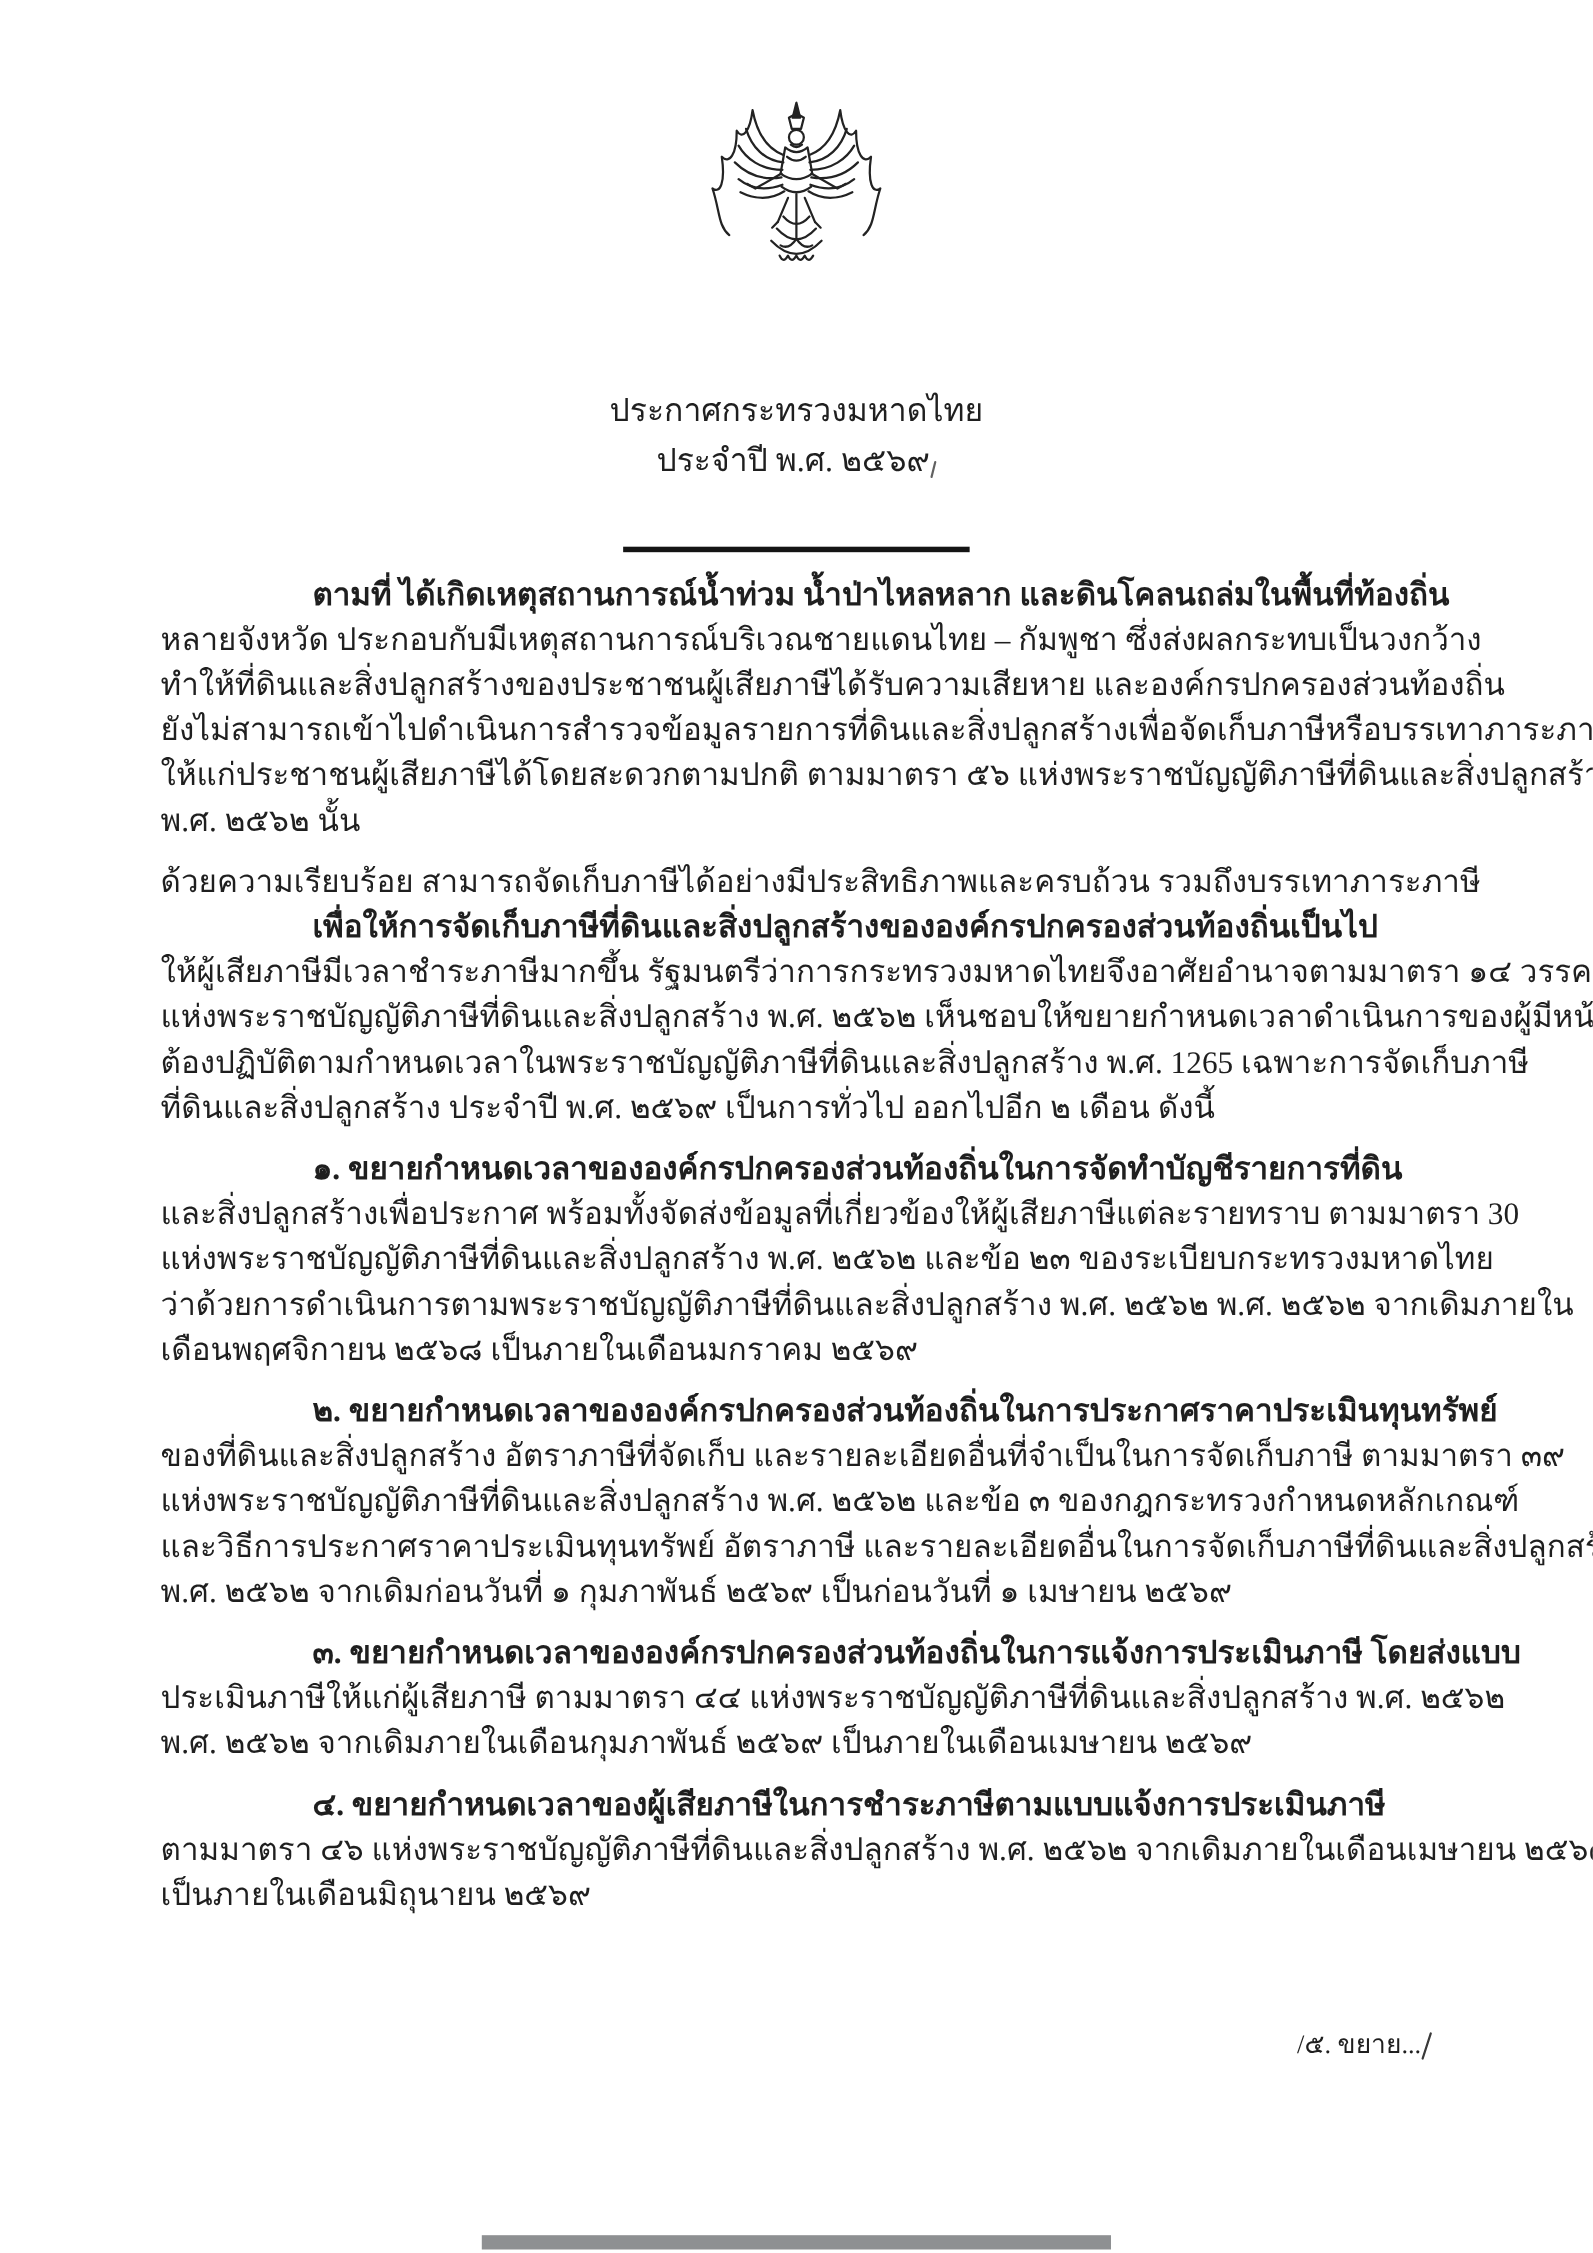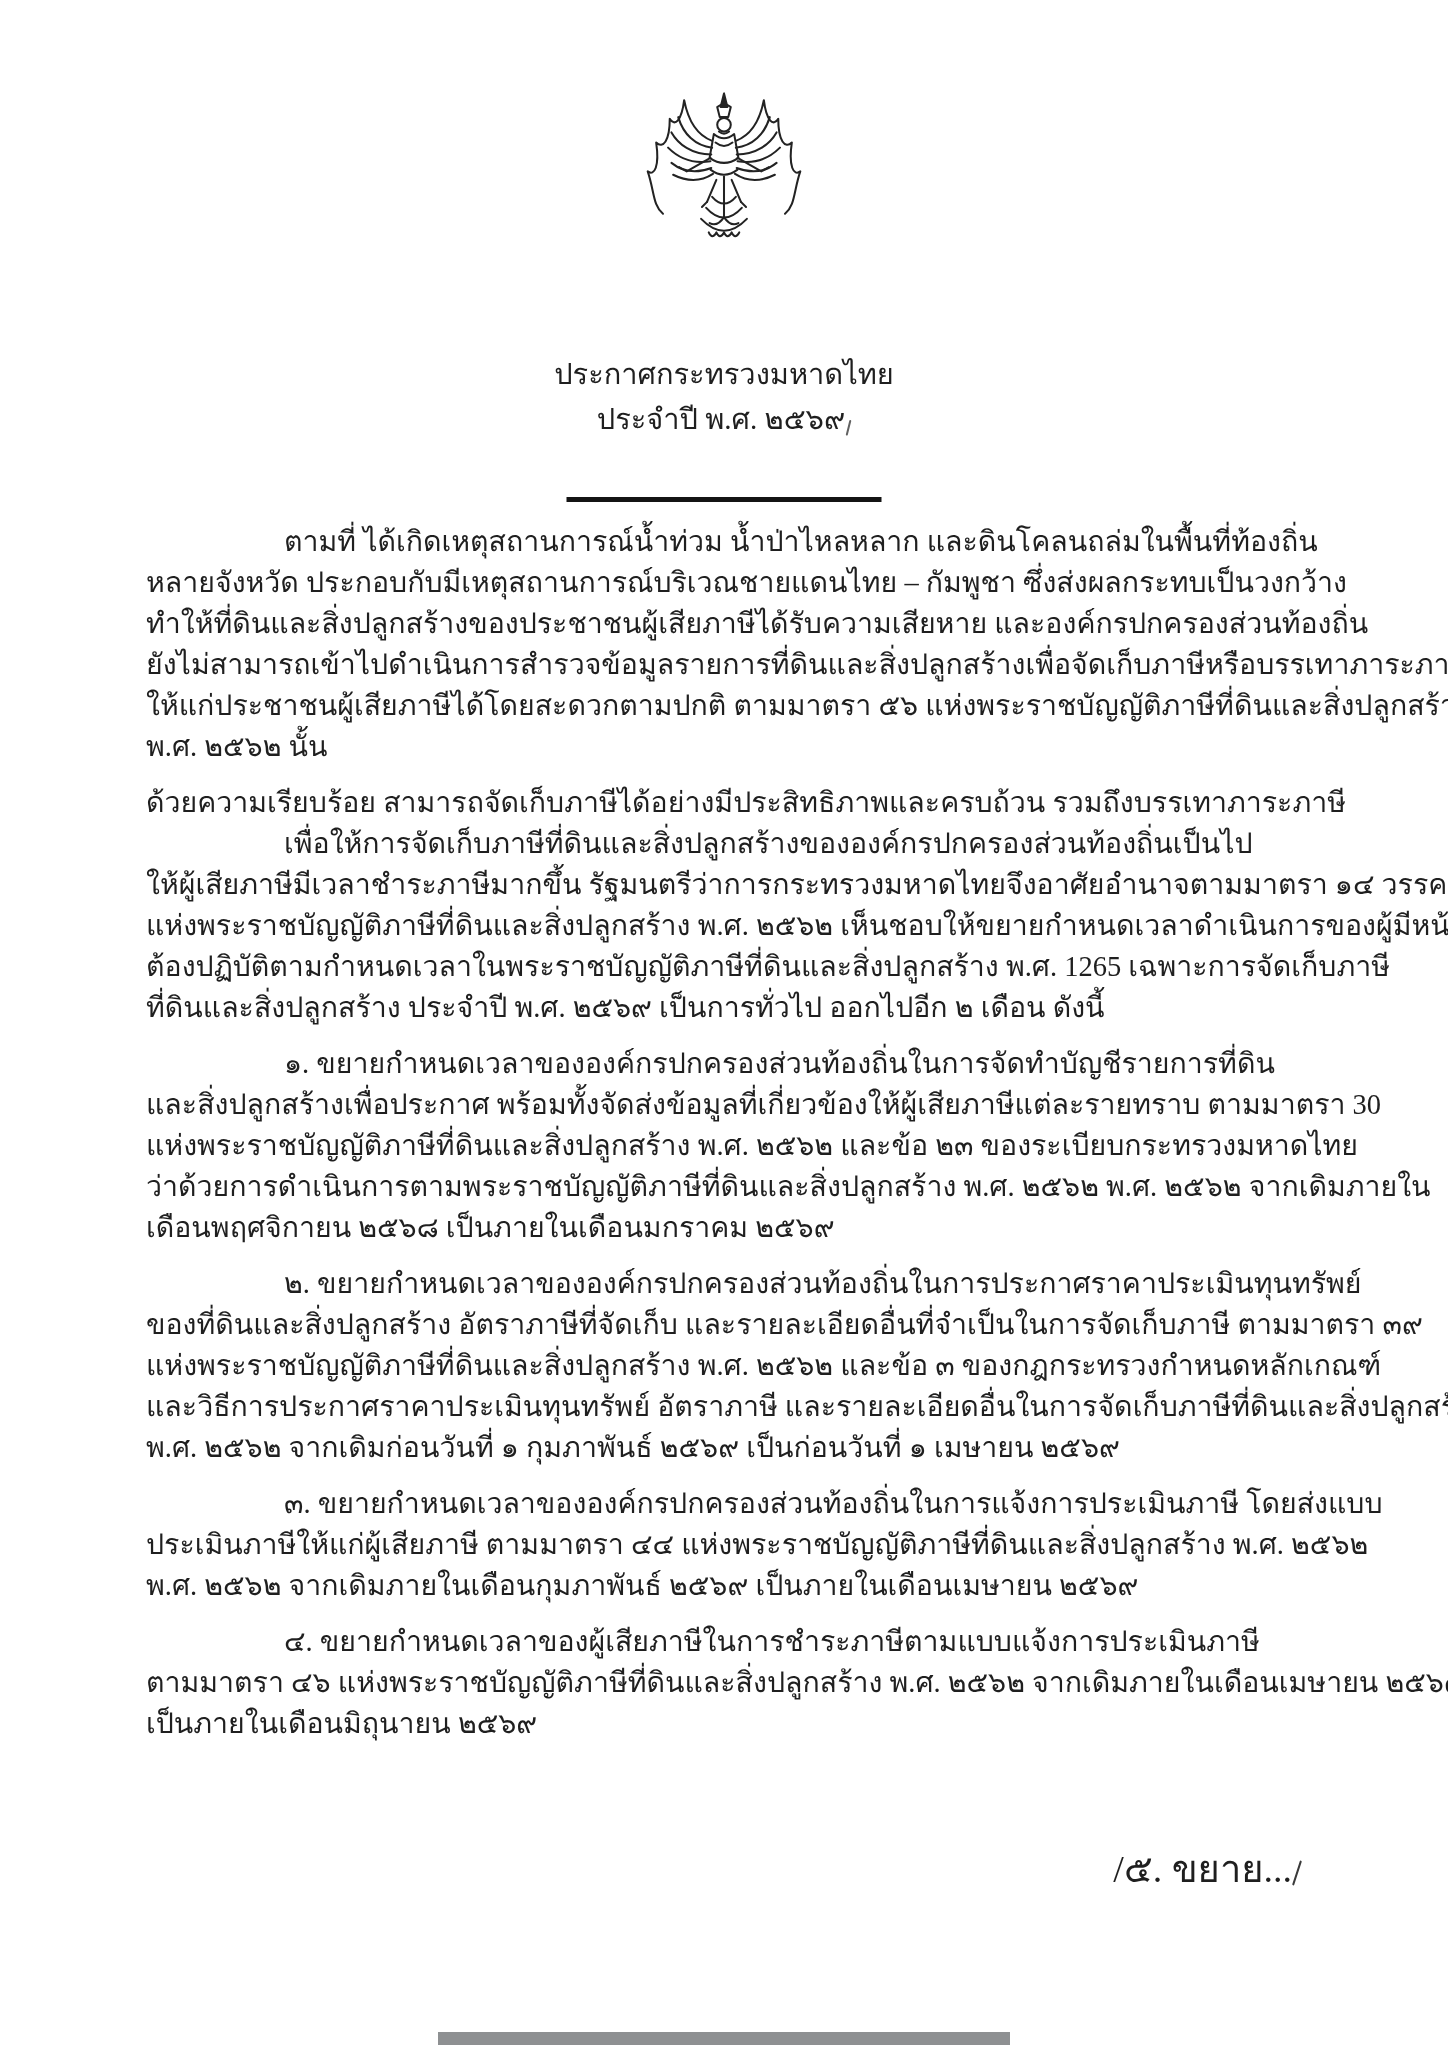--- a/index.html
+++ b/index.html
@@ -27,24 +27,24 @@
     transform:translateX(-50%);
     width:315px;height:5px;background:#141414;
   }
   .doc-body{
     position:absolute;top:521px;left:146px;right:134px;
     font-size:28.5px;line-height:41px;
     text-align:left;
   }
   .para{margin:0 0 15px 0;}
   .line{white-space:nowrap;}
-  .line.indent{padding-left:138px;}
+  .line.indent{padding-left:138px;font-weight:bold;}
   .footer{
     position:absolute;top:1838px;right:150px;
-    font-size:38px;white-space:nowrap;
+    font-size:24px;white-space:nowrap;
   }
   .pen-mark{
     display:inline-block;width:2px;height:26px;background:#3a3a3a;
     transform:rotate(18deg);vertical-align:middle;margin-left:4px;
     border-radius:2px;
   }
   .pen-mark.small{height:16px;transform:rotate(14deg) translateY(6px);opacity:.8;}
   .scan-bar{
     position:absolute;bottom:3px;left:438px;
     width:572px;height:13px;background:#8e9092;

